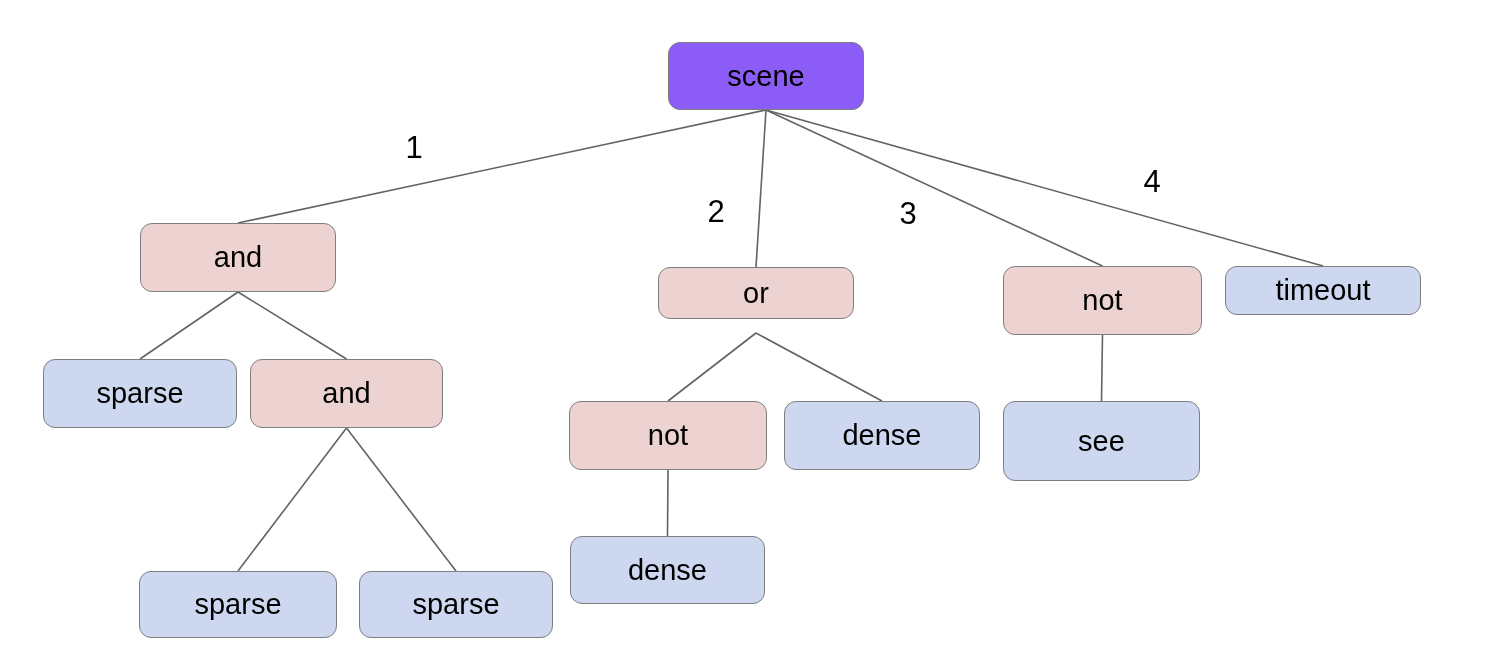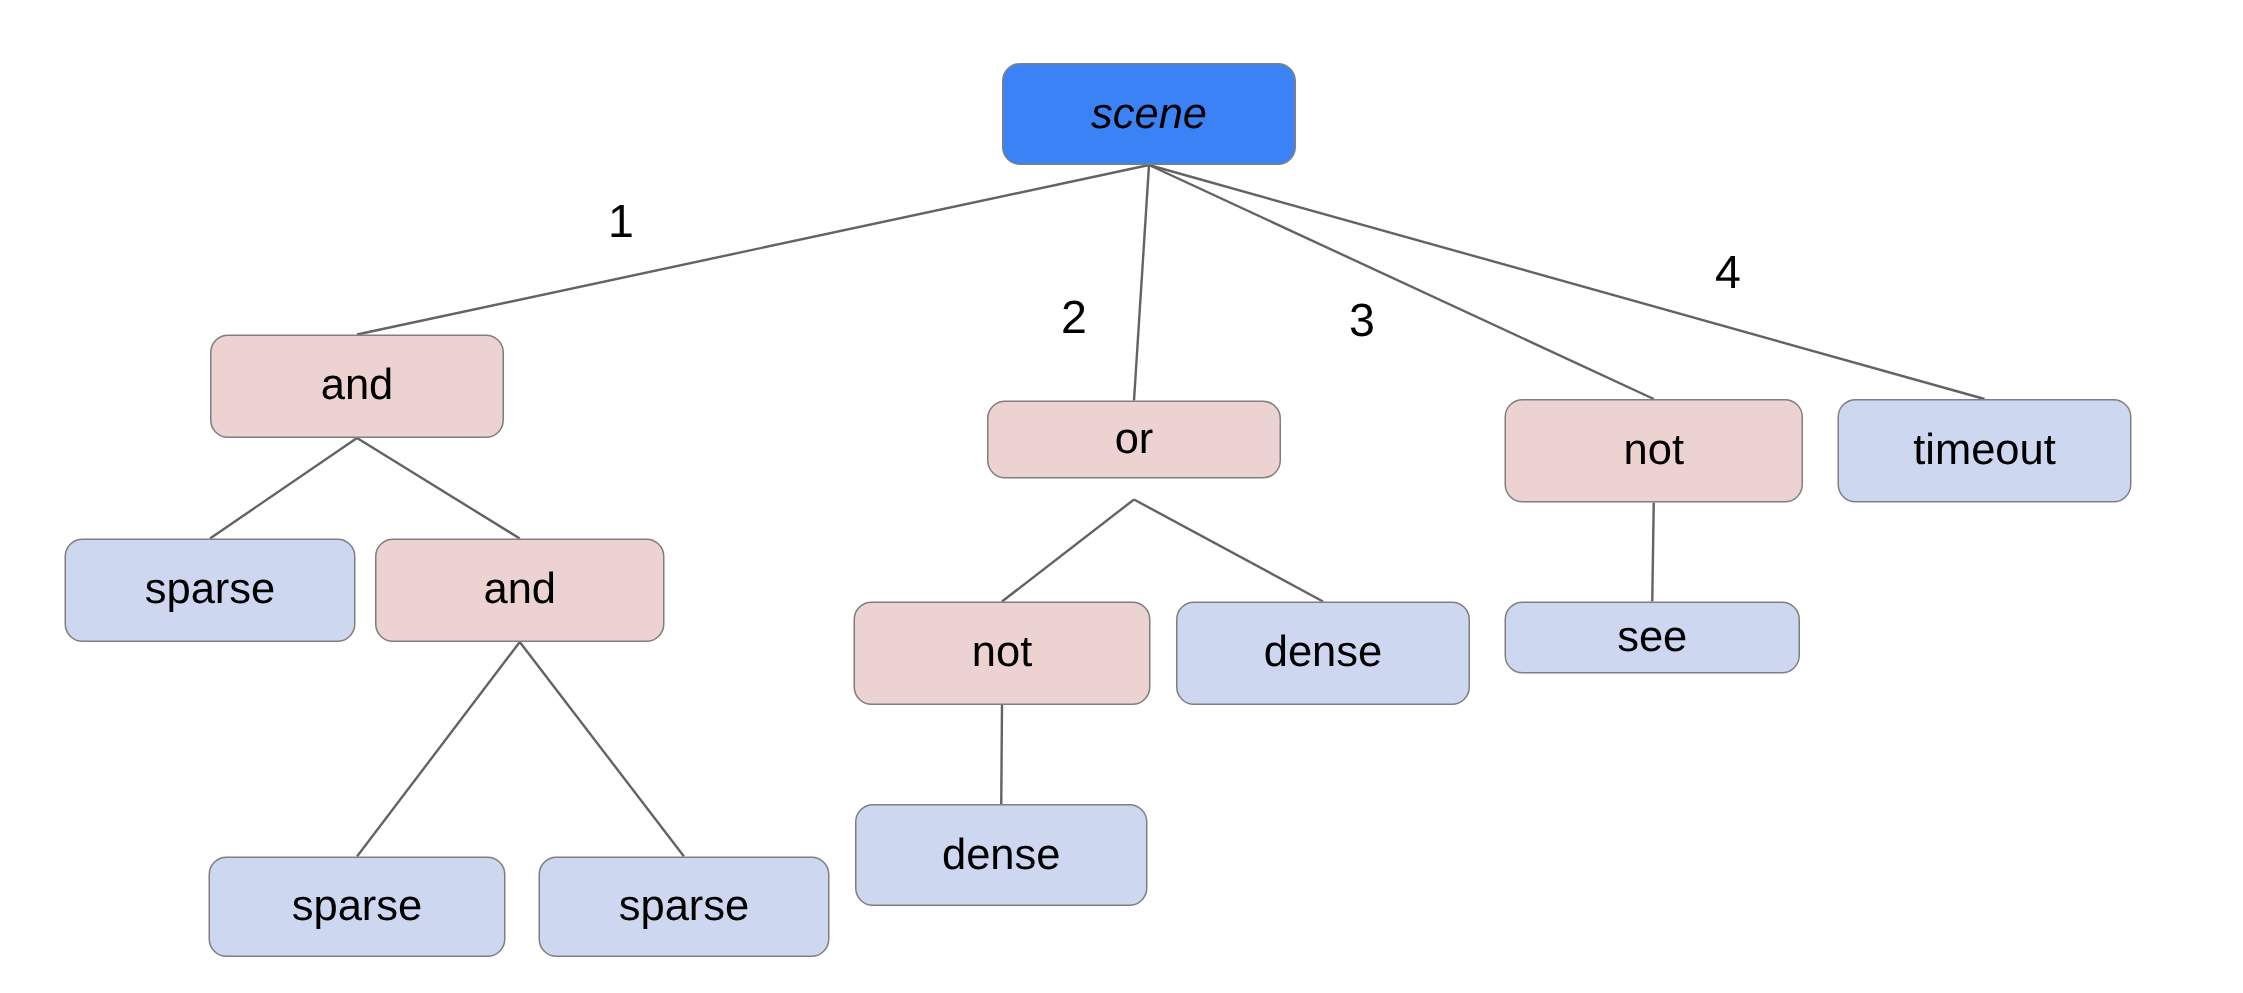--- a/index.html
+++ b/index.html
@@ -52,30 +52,30 @@
       <line x1="238" y1="292" x2="140" y2="359" stroke="#636363" stroke-width="1.6"></line>
       <line x1="238" y1="292" x2="346.5" y2="359" stroke="#636363" stroke-width="1.6"></line>
       <line x1="346.5" y1="428" x2="238" y2="571" stroke="#636363" stroke-width="1.6"></line>
       <line x1="346.5" y1="428" x2="456" y2="571" stroke="#636363" stroke-width="1.6"></line>
       <line x1="756" y1="333" x2="668" y2="401" stroke="#636363" stroke-width="1.6"></line>
       <line x1="756" y1="333" x2="882" y2="401" stroke="#636363" stroke-width="1.6"></line>
       <line x1="668" y1="470" x2="667.5" y2="536" stroke="#636363" stroke-width="1.6"></line>
       <line x1="1102.5" y1="335" x2="1101.5" y2="401" stroke="#636363" stroke-width="1.6"></line>
     </svg>
   <div id="nodes">
-      <div class="node" style="left: 668px; top: 42px; width: 196px; height: 68px; background: #3b82f6; border-color: rgb(127, 127, 127); font-style: italic;">scene</div>
+      <div class="node" style="left: 668px; top: 42px; width: 196px; height: 68px; background: #8b5cf6; border-color: rgb(127, 127, 127);">scene</div>
       <div class="node" style="left: 140px; top: 223px; width: 196px; height: 69px; background: rgb(236, 211, 209); border-color: rgb(127, 127, 127);">and</div>
       <div class="node" style="left: 658px; top: 267px; width: 196px; height: 52px; background: rgb(236, 211, 209); border-color: rgb(127, 127, 127);">or</div>
       <div class="node" style="left: 1003px; top: 266px; width: 199px; height: 69px; background: rgb(236, 211, 209); border-color: rgb(127, 127, 127);">not</div>
-      <div class="node" style="left: 1225px; top: 266px; width: 196px; height: 69px; background: rgb(205, 216, 240); border-color: rgb(127, 127, 127);">timeout</div>
+      <div class="node" style="left: 1225px; top: 266px; width: 196px; height: 49px; background: rgb(205, 216, 240); border-color: rgb(127, 127, 127);">timeout</div>
       <div class="node" style="left: 43px; top: 359px; width: 194px; height: 69px; background: rgb(205, 216, 240); border-color: rgb(127, 127, 127);">sparse</div>
       <div class="node" style="left: 250px; top: 359px; width: 193px; height: 69px; background: rgb(236, 211, 209); border-color: rgb(127, 127, 127);">and</div>
       <div class="node" style="left: 569px; top: 401px; width: 198px; height: 69px; background: rgb(236, 211, 209); border-color: rgb(127, 127, 127);">not</div>
       <div class="node" style="left: 784px; top: 401px; width: 196px; height: 69px; background: rgb(205, 216, 240); border-color: rgb(127, 127, 127);">dense</div>
-      <div class="node" style="left: 1003px; top: 401px; width: 197px; height: 48px; background: rgb(205, 216, 240); border-color: rgb(127, 127, 127);">see</div>
+      <div class="node" style="left: 1003px; top: 401px; width: 197px; height: 80px; background: rgb(205, 216, 240); border-color: rgb(127, 127, 127);">see</div>
       <div class="node" style="left: 139px; top: 571px; width: 198px; height: 67px; background: rgb(205, 216, 240); border-color: rgb(127, 127, 127);">sparse</div>
       <div class="node" style="left: 359px; top: 571px; width: 194px; height: 67px; background: rgb(205, 216, 240); border-color: rgb(127, 127, 127);">sparse</div>
       <div class="node" style="left: 570px; top: 536px; width: 195px; height: 68px; background: rgb(205, 216, 240); border-color: rgb(127, 127, 127);">dense</div>
     </div>
   <div id="labels">
       <div class="edge-label" style="left: 414px; top: 148px;">1</div>
       <div class="edge-label" style="left: 716px; top: 212px;">2</div>
       <div class="edge-label" style="left: 908px; top: 214px;">3</div>
       <div class="edge-label" style="left: 1152px; top: 182px;">4</div>
     </div>

